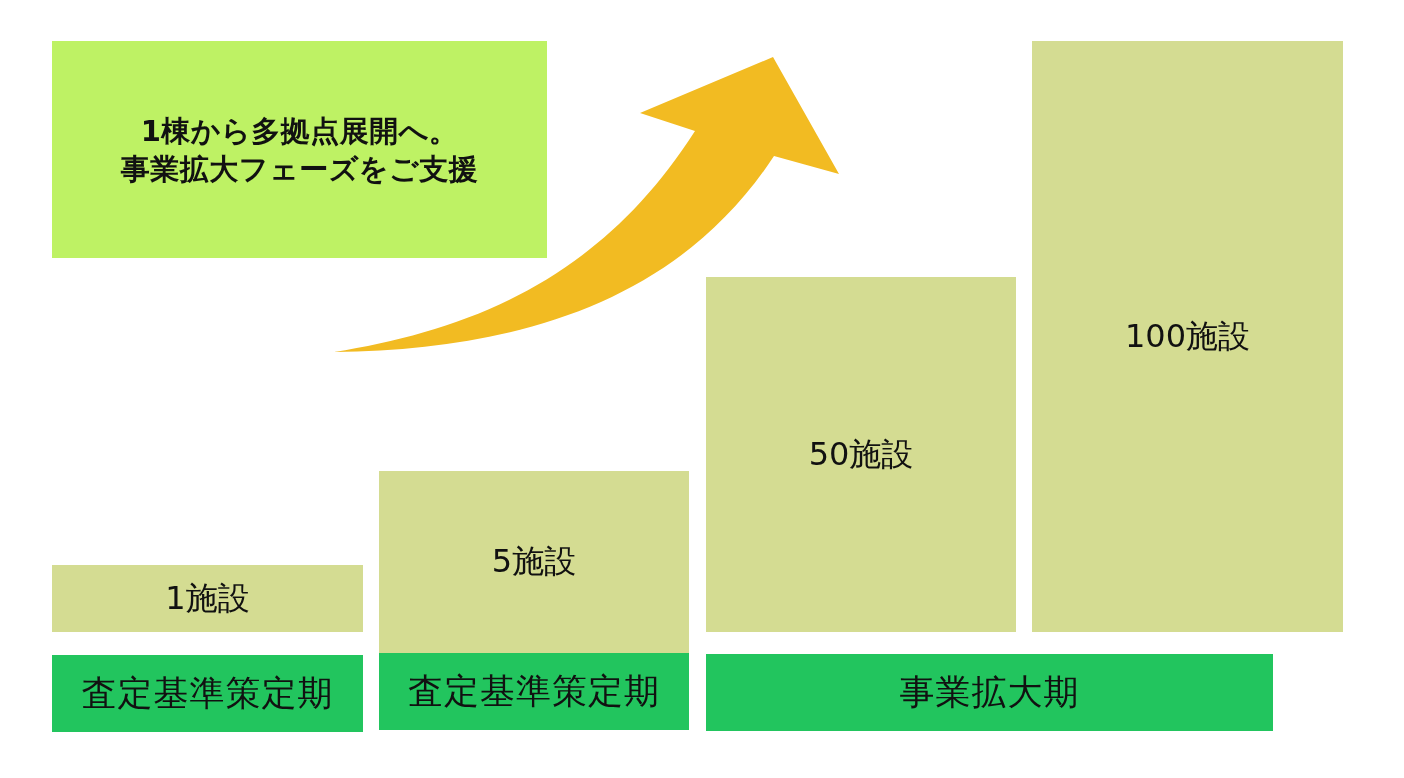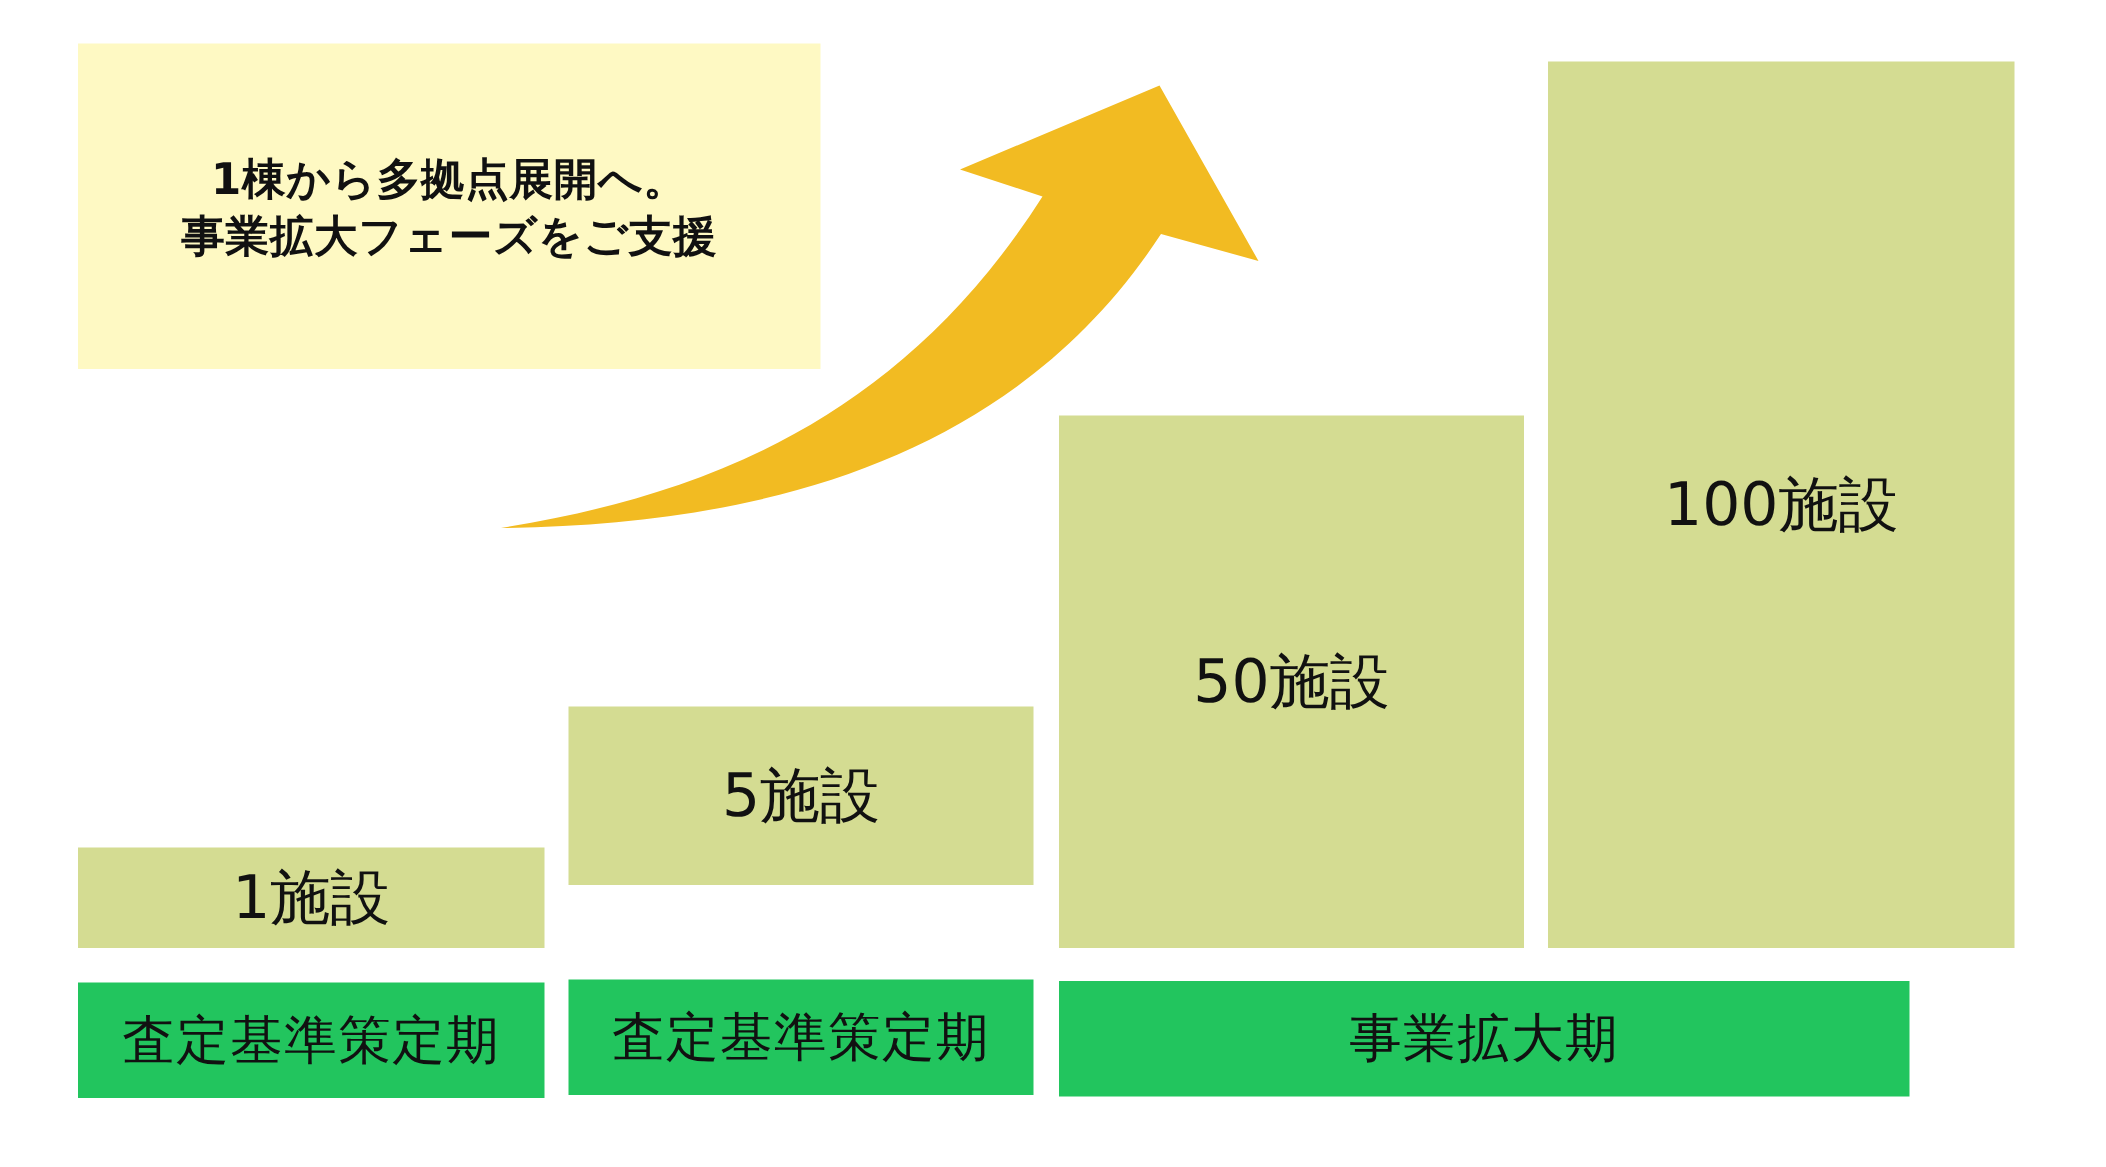--- a/index.html
+++ b/index.html
@@ -3,34 +3,34 @@
   <meta charset="utf-8">
   <style>
     html, body { margin: 0; padding: 0; }
     body {
       width: 1404px; height: 778px; position: relative; overflow: hidden;
       background: #ffffff;
       font-family: "DejaVu Sans", "Liberation Sans", sans-serif;
       color: #111111;
     }
     .callout {
-      position: absolute; left: 52px; top: 29px; width: 495px; height: 217px;
-      background: #fef9c3;
+      position: absolute; left: 52px; top: 41px; width: 495px; height: 217px;
+      background: #bef264;
       display: flex; flex-direction: column; align-items: center; justify-content: center;
     }
     .callout span {
       font-weight: bold; font-size: 29px; line-height: 38px; white-space: nowrap;
       letter-spacing: 0.5px;
     }
     .arrow { position: absolute; left: 0; top: 0; width: 1404px; height: 778px; pointer-events: none; }
     .bar {
       position: absolute; background: #D4DC92;
       display: flex; align-items: center; justify-content: center;
     }
-    .bar span { font-size: 40px; white-space: nowrap; }
+    .bar span { font-size: 32px; white-space: nowrap; }
     .phase {
       position: absolute; background: #22c55e;
       display: flex; align-items: center; justify-content: center;
     }
     .phase span { font-size: 35px; white-space: nowrap; letter-spacing: 1px; }
   </style>
 </head>
 <body>
 
 <div class="callout">
@@ -44,21 +44,21 @@
            L 640 113
            L 773 57
            L 839 174
            L 774 156
            C 680 300, 520 350, 334 352 Z" fill="#F2BB22"></path>
 </svg>
 
 <div class="bar" style="left:52px; top:565px; width:311px; height:67px;">
   <span>1施設</span>
 </div>
-<div class="bar" style="left:379px; top:471px; width:310px; height:119px;">
+<div class="bar" style="left:379px; top:471px; width:310px; height:182px;">
   <span>5施設</span>
 </div>
 <div class="bar" style="left:706px; top:277px; width:310px; height:355px;">
   <span>50施設</span>
 </div>
 <div class="bar" style="left:1032px; top:41px; width:311px; height:591px;">
   <span>100施設</span>
 </div>
 
 <div class="phase" style="left:52px; top:655px; width:311px; height:77px;">

